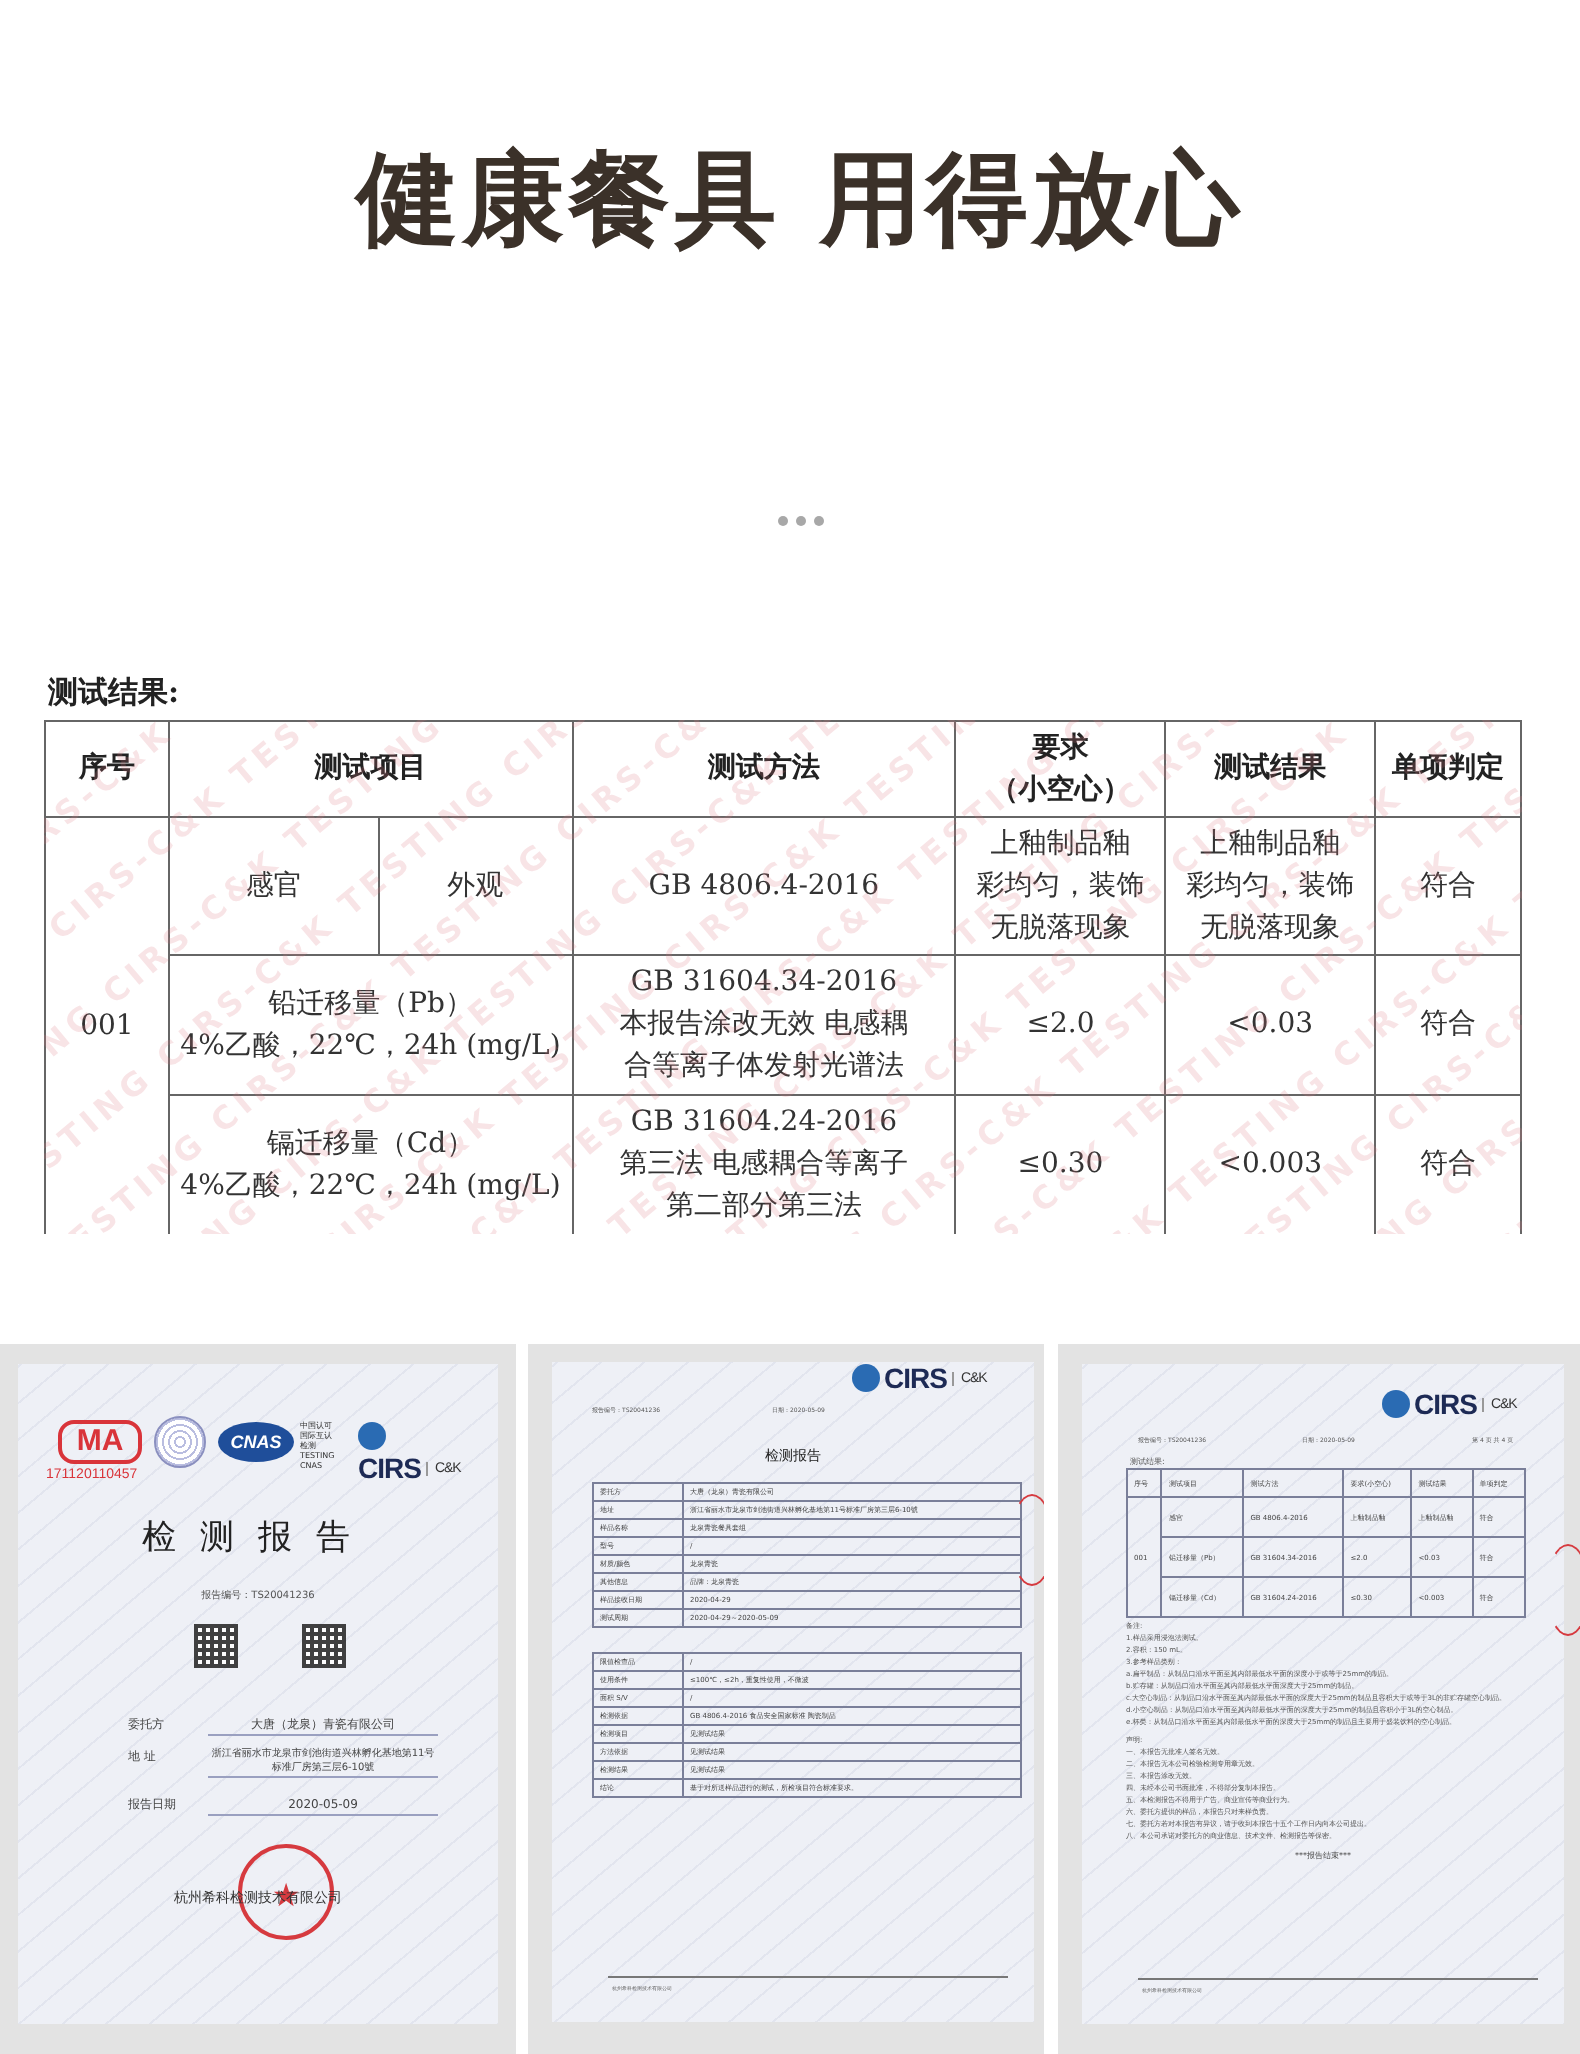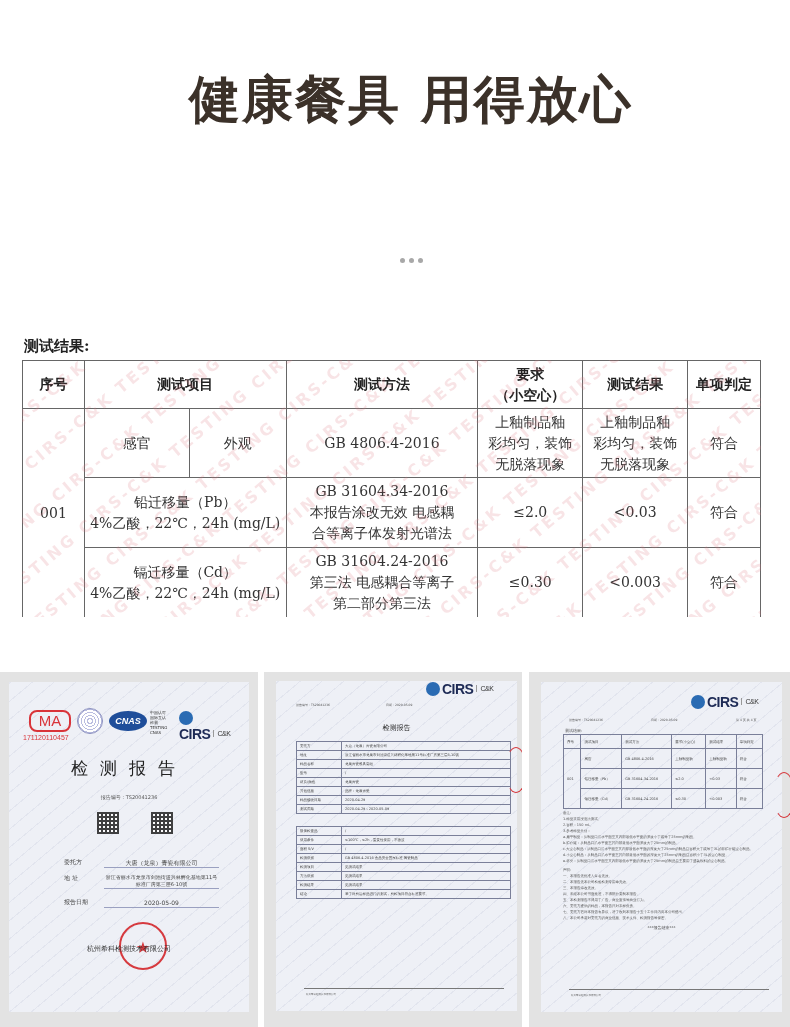--- a/index.html
+++ b/index.html
@@ -1,19 +1,19 @@
 <!DOCTYPE html>
 <html><head>
 <meta charset="utf-8">
 <style>
   * { box-sizing: border-box; margin: 0; padding: 0; }
   html, body { width: 790px; height: 1027px; background: #ffffff; overflow: hidden; }
   body { font-family: "DejaVu Sans", sans-serif; position: relative; }
 
-  .hero { position: absolute; left: 16px; top: 0; width: 738px; height: 330px; text-align: center; }
+  .hero { position: absolute; left: 5px; top: 0; width: 738px; height: 330px; text-align: center; }
   .hero-title { position: absolute; top: 66px; left: 0; width: 790px; font-size: 51px; font-weight: bold; color: #3b3129; letter-spacing: 2px; }
   .hero-sub { position: absolute; top: 174px; left: 0; width: 790px; font-size: 22px; font-weight: bold; color: #9a9a9a; letter-spacing: 11px; }
   .hero-sub .dot { display: inline-block; width: 5px; height: 5px; border-radius: 50%; background: #9a9a9a; vertical-align: middle; margin: 0 14px; }
   .hero-dots { position: absolute; top: 248px; left: 0; width: 790px; text-align: center; }
   .hero-dots span { display: inline-block; width: 5px; height: 5px; border-radius: 50%; background: #a8a8a8; margin: 0 2px; }
 
   .results-label { position: absolute; left: 24px; top: 337px; font-family: "DejaVu Serif", serif; font-size: 15px; font-weight: bold; color: #222; }
 
   .table-wrap { position: absolute; left: 22px; top: 360px; width: 739px; height: 257px; overflow: hidden; }
   .watermark { position: absolute; left: -100px; top: -200px; width: 1000px; height: 700px; transform: rotate(-40deg); pointer-events: none;
@@ -38,21 +38,21 @@
   .p1 { left: 0; width: 258px; }
   .p2 { left: 264px; width: 258px; }
   .p3 { left: 529px; width: 261px; }
   .sheet { position: absolute; background: #eef0f6; overflow: hidden; }
   .p1 .sheet { left: 9px; top: 10px; width: 240px; height: 330px; }
   .p2 .sheet { left: 12px; top: 9px; width: 241px; height: 330px; }
   .p3 .sheet { left: 12px; top: 10px; width: 241px; height: 330px; }
   .sheet-wm { position: absolute; inset: -60px; background: repeating-linear-gradient(-40deg, rgba(190,195,215,0.25) 0 1px, transparent 1px 14px); }
 
   .logo-row { position: absolute; top: 24px; left: 10px; width: 225px; height: 30px; }
-  .ma { position: absolute; left: 10px; top: 4px; width: 42px; height: 22px; border: 2px solid #d9343a; border-radius: 8px; color: #d9343a; font-family: "Liberation Sans", sans-serif; font-weight: normal; font-size: 15px; text-align: center; line-height: 18px; }
+  .ma { position: absolute; left: 10px; top: 4px; width: 42px; height: 22px; border: 2px solid #d9343a; border-radius: 8px; color: #d9343a; font-family: "Liberation Sans", sans-serif; font-weight: bold; font-size: 15px; text-align: center; line-height: 18px; }
   .ma-no { position: absolute; left: 4px; top: 28px; font-size: 7px; color: #d9343a; font-family: "Liberation Sans", sans-serif; }
   .ilac { position: absolute; left: 58px; top: 2px; width: 26px; height: 26px; border-radius: 50%; border: 1px solid #8a8fbf; background: repeating-radial-gradient(circle, #fff 0 2px, #b9bde0 2px 3px); }
   .cnas { position: absolute; left: 90px; top: 5px; width: 38px; height: 20px; border-radius: 50%; background: #1f4e9a; color: #fff; font-family: "Liberation Sans", sans-serif; font-style: italic; font-weight: bold; font-size: 9px; text-align: center; line-height: 20px; }
   .cnas-txt { position: absolute; left: 131px; top: 4px; font-size: 4px; line-height: 5px; color: #333; width: 22px; }
   .cirs { position: absolute; top: 4px; font-family: "Liberation Sans", sans-serif; font-weight: bold; color: #1d2a55; font-size: 14px; letter-spacing: -0.5px; }
   .cirs .globe { display: inline-block; width: 14px; height: 14px; border-radius: 50%; background: #2a6bb3; vertical-align: -2px; margin-right: 2px; }
   .cirs .ck { font-size: 7px; color: #333; border-left: 1px solid #999; padding-left: 3px; margin-left: 3px; vertical-align: 3px; font-weight: normal; }
 
   .cert-title { position: absolute; top: 75px; left: 0; width: 240px; text-align: center; font-family: "DejaVu Serif", serif; font-size: 17px; letter-spacing: 12px; color: #222; }
   .cert-no { position: absolute; top: 112px; left: 0; width: 240px; text-align: center; font-size: 5px; color: #555; }

